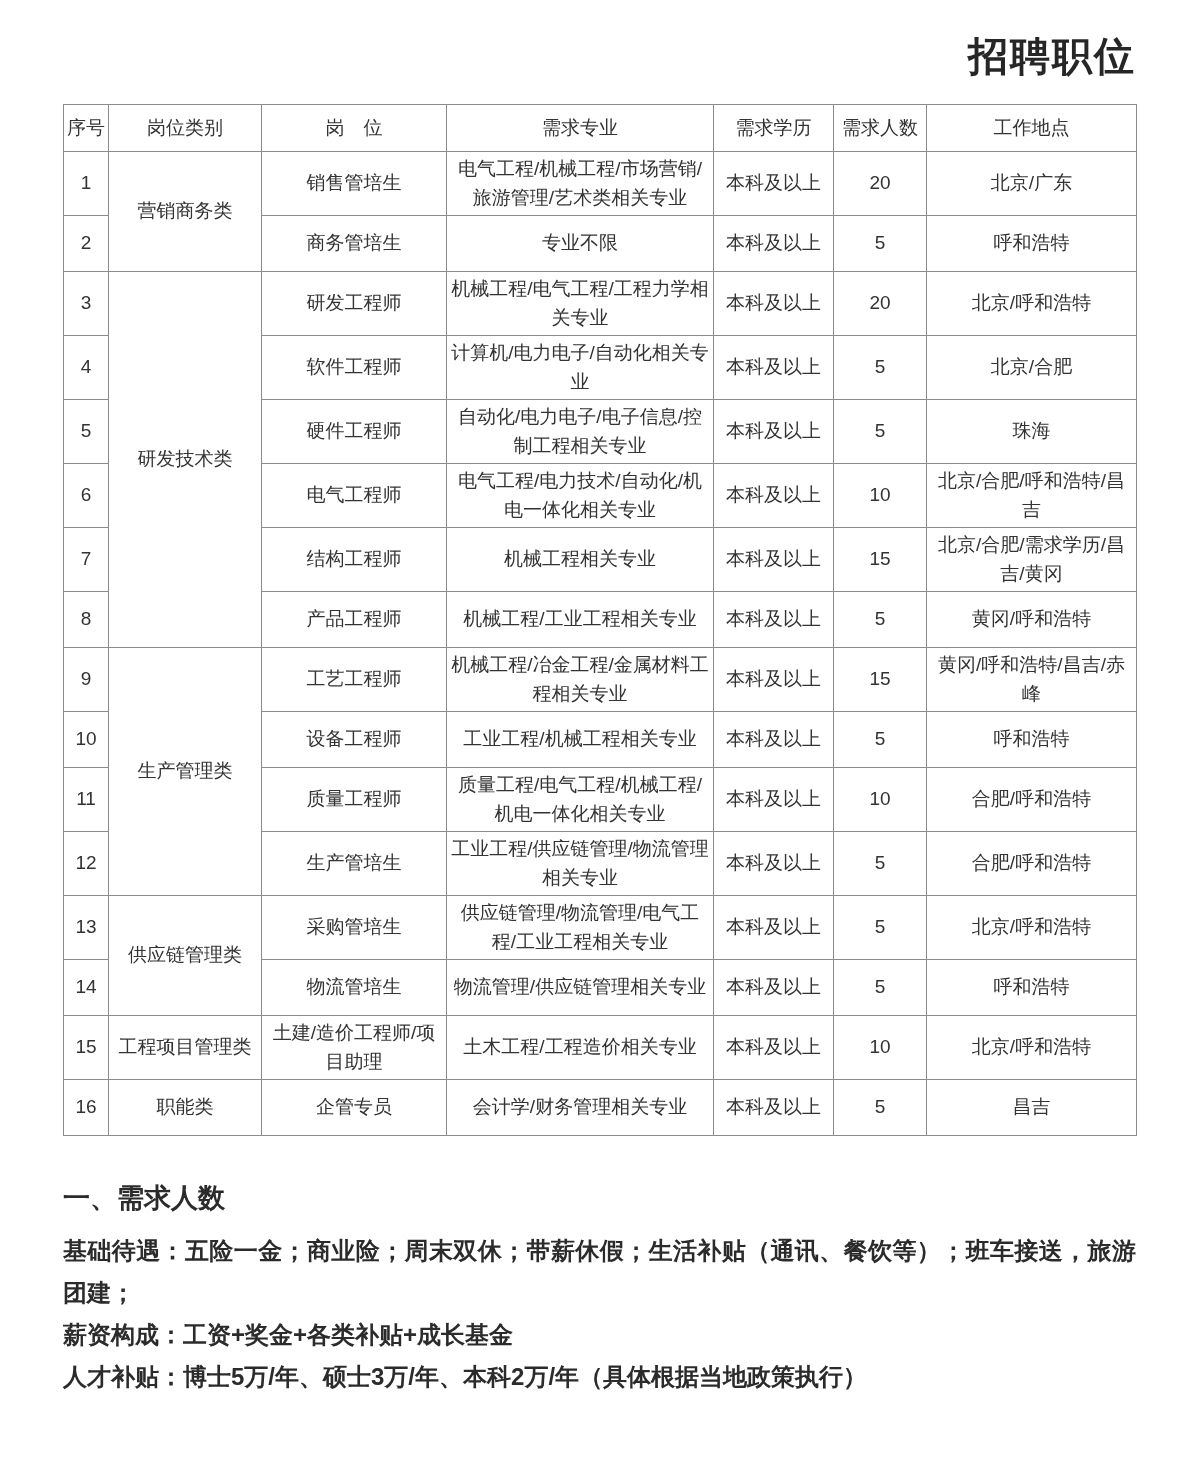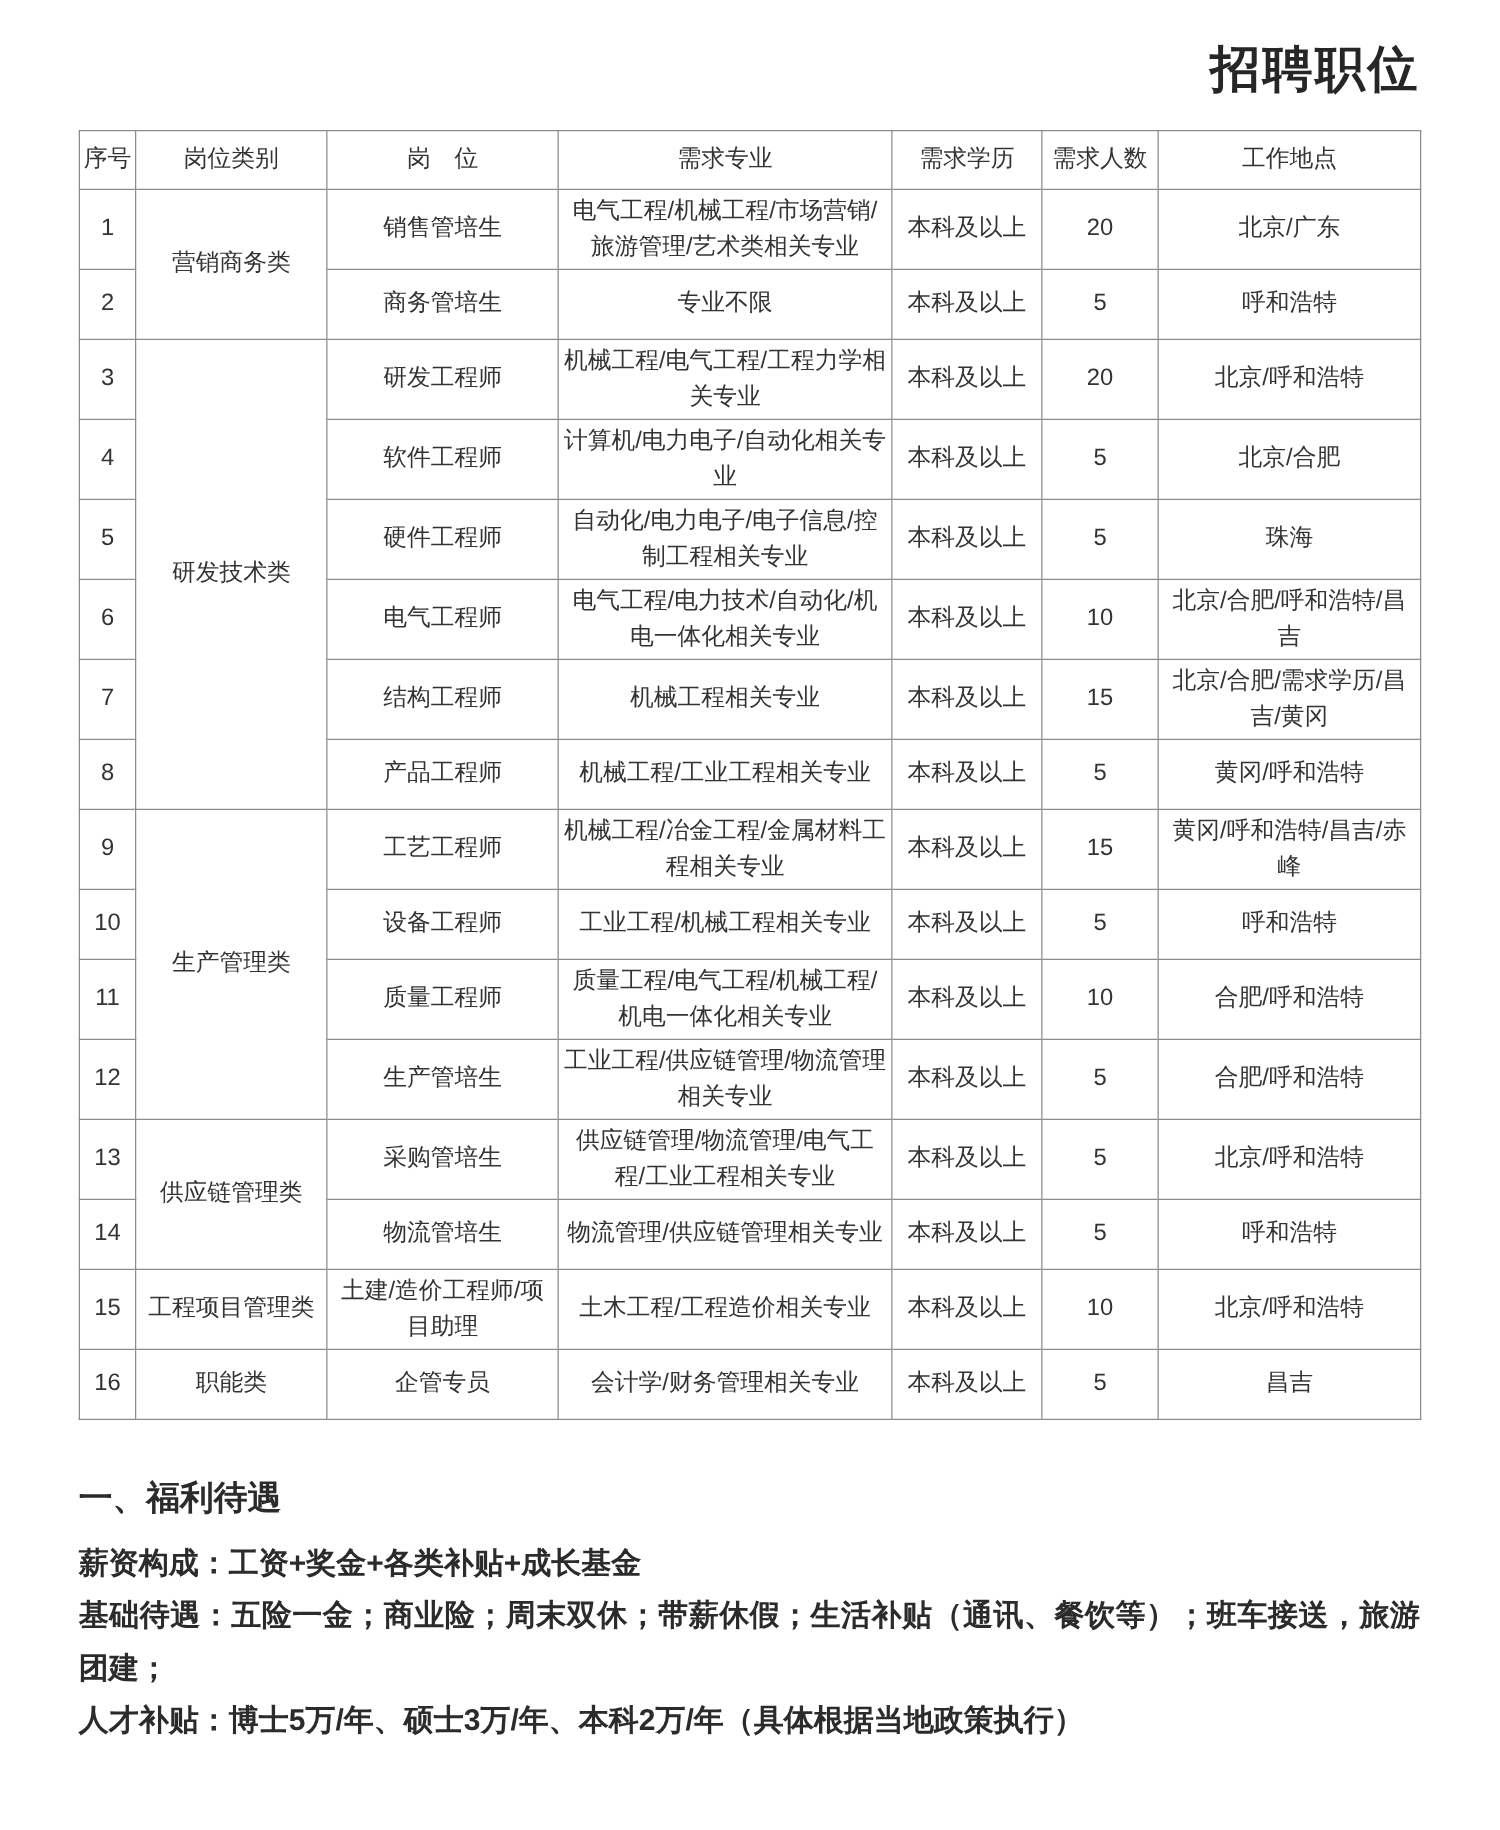--- a/index.html
+++ b/index.html
@@ -219,22 +219,22 @@
         <td class="c-pos">企管专员</td>
         <td class="c-major">会计学/财务管理相关专业</td>
         <td class="c-edu">本科及以上</td>
         <td class="c-count">5</td>
         <td class="c-loc">昌吉</td>
       </tr>
     </tbody>
   </table>
 
 
-  <h2 class="section-heading">一、福利待遇</h2>
+  <h2 class="section-heading">一、需求人数</h2>
 
   <div class="benefit-paragraphs">
+    <p>基础待遇：五险一金；商业险；周末双休；带薪休假；生活补贴（通讯、餐饮等）；班车接送，旅游团建；</p>
     <p>薪资构成：工资+奖金+各类补贴+成长基金</p>
-    <p>基础待遇：五险一金；商业险；周末双休；带薪休假；生活补贴（通讯、餐饮等）；班车接送，旅游团建；</p>
     <p>人才补贴：博士5万/年、硕士3万/年、本科2万/年（具体根据当地政策执行）</p>
 
   </div>
 
 </div>
 
 </body></html>

